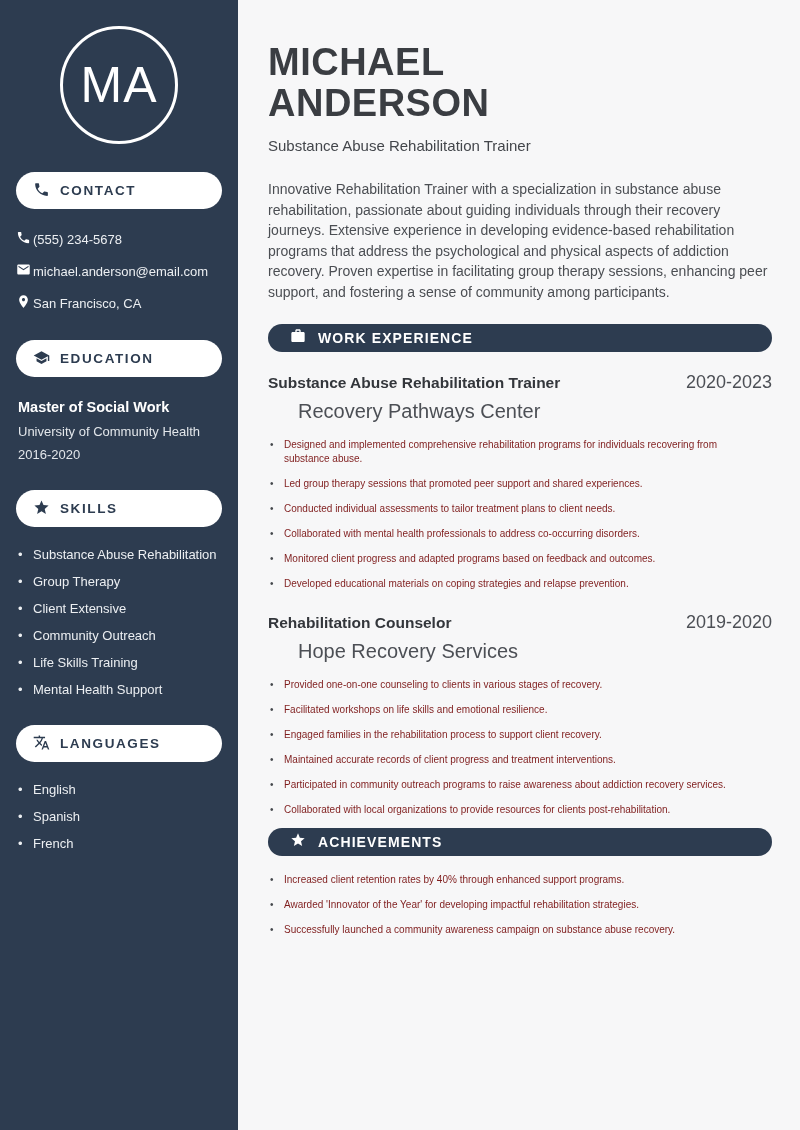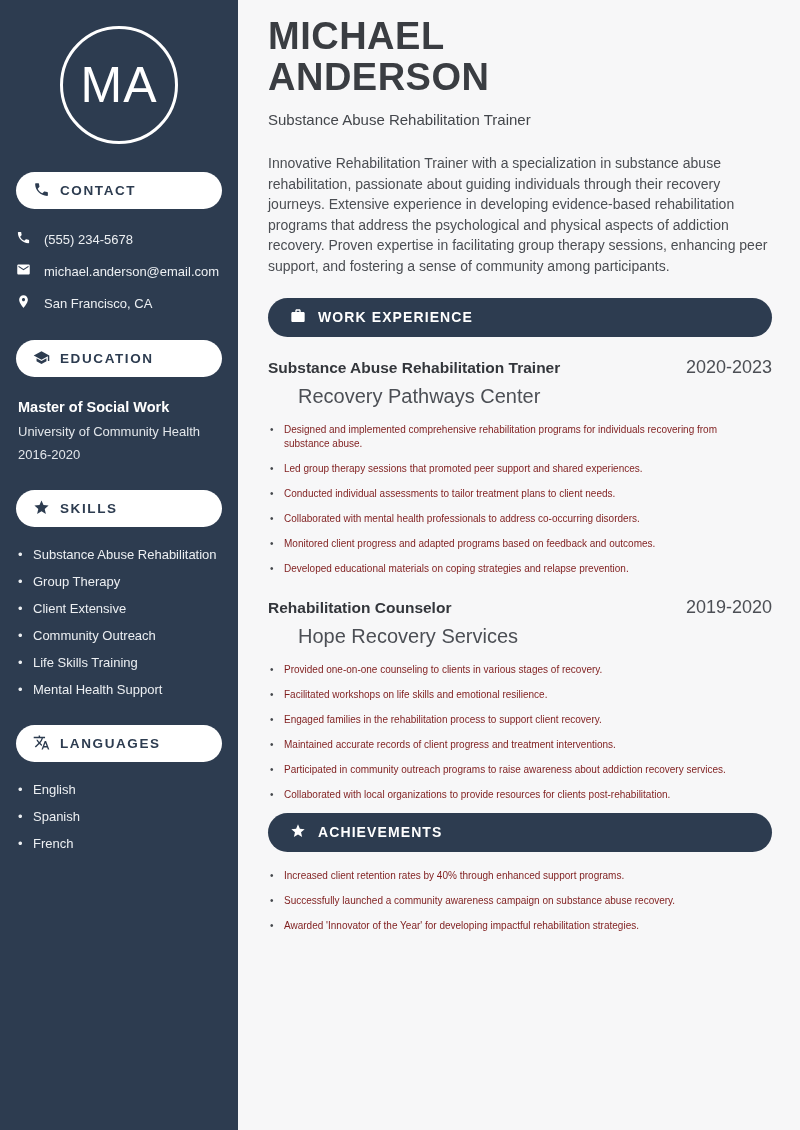--- a/index.html
+++ b/index.html
@@ -49,21 +49,21 @@
     gap: 10px;
     font-weight: 700;
     font-size: 13.5px;
     letter-spacing: 1.6px;
   }
   .side-pill svg { width: 17px; height: 17px; flex: none; }
   .contact-list { list-style: none; margin: 21px 16px 0; }
   .contact-list li {
     display: flex;
     align-items: center;
-    gap: 13px;
+    gap: 2px;
     margin-bottom: 14px;
     font-size: 13px;
     color: #eceff2;
   }
   .contact-list svg { width: 15px; height: 15px; flex: none; fill: #fff; }
   .edu-block { margin: 22px 18px 0; }
   .edu-degree { font-size: 14.5px; font-weight: 700; color: #fff; }
   .edu-school { font-size: 13px; color: #e2e6ea; margin-top: 9px; }
   .edu-years  { font-size: 13px; color: #e2e6ea; margin-top: 8px; }
   .side-list { list-style: none; margin: 20px 18px 0; }
@@ -78,21 +78,21 @@
     content: "•";
     position: absolute;
     left: 0;
     color: #eceff2;
   }
 
   
   .content {
     flex: 1;
     background: #f7f7f8;
-    padding: 16px 28px 0 30px;
+    padding: 42px 28px 0 30px;
   }
   .name {
     font-size: 38px;
     line-height: 1.07;
     font-weight: 700;
     color: #3a3d42;
     letter-spacing: 0.5px;
   }
   .subtitle {
     margin-top: 14px;
@@ -104,21 +104,21 @@
     font-size: 14px;
     line-height: 1.46;
     color: #4b4e53;
     max-width: 506px;
   }
   .banner {
     margin-top: 22px;
     background: #2d3c50;
     color: #fff;
     border-radius: 22px;
-    height: 39px;
+    height: 28px;
     display: flex;
     align-items: center;
     padding-left: 22px;
     gap: 12px;
     font-weight: 700;
     font-size: 14px;
     letter-spacing: 1.1px;
   }
   .banner svg { width: 16px; height: 16px; fill: #fff; flex: none; }
   .job { margin-top: 20px; }
@@ -293,18 +293,18 @@
 
     <div class="banner achievements-banner">
       <span><svg viewBox="0 0 24 24">
             <path d="M12 17.27L18.18 21l-1.64-7.03L22 9.24l-7.19-.61L12 2 9.19 8.63 2 9.24l5.46 4.73L5.82 21z"></path>
           </svg></span>
       <span>ACHIEVEMENTS</span>
     </div>
 
     <ul class="bullets" id="achievements-list">
         <li>Increased client retention rates by 40% through enhanced support programs.</li>
+        <li>Awarded 'Innovator of the Year' for developing impactful rehabilitation strategies.</li>
         <li>Successfully launched a community awareness campaign on substance abuse recovery.</li>
-        <li>Awarded 'Innovator of the Year' for developing impactful rehabilitation strategies.</li>
       </ul>
 
   </main>
 </div>
 
 </body></html>

